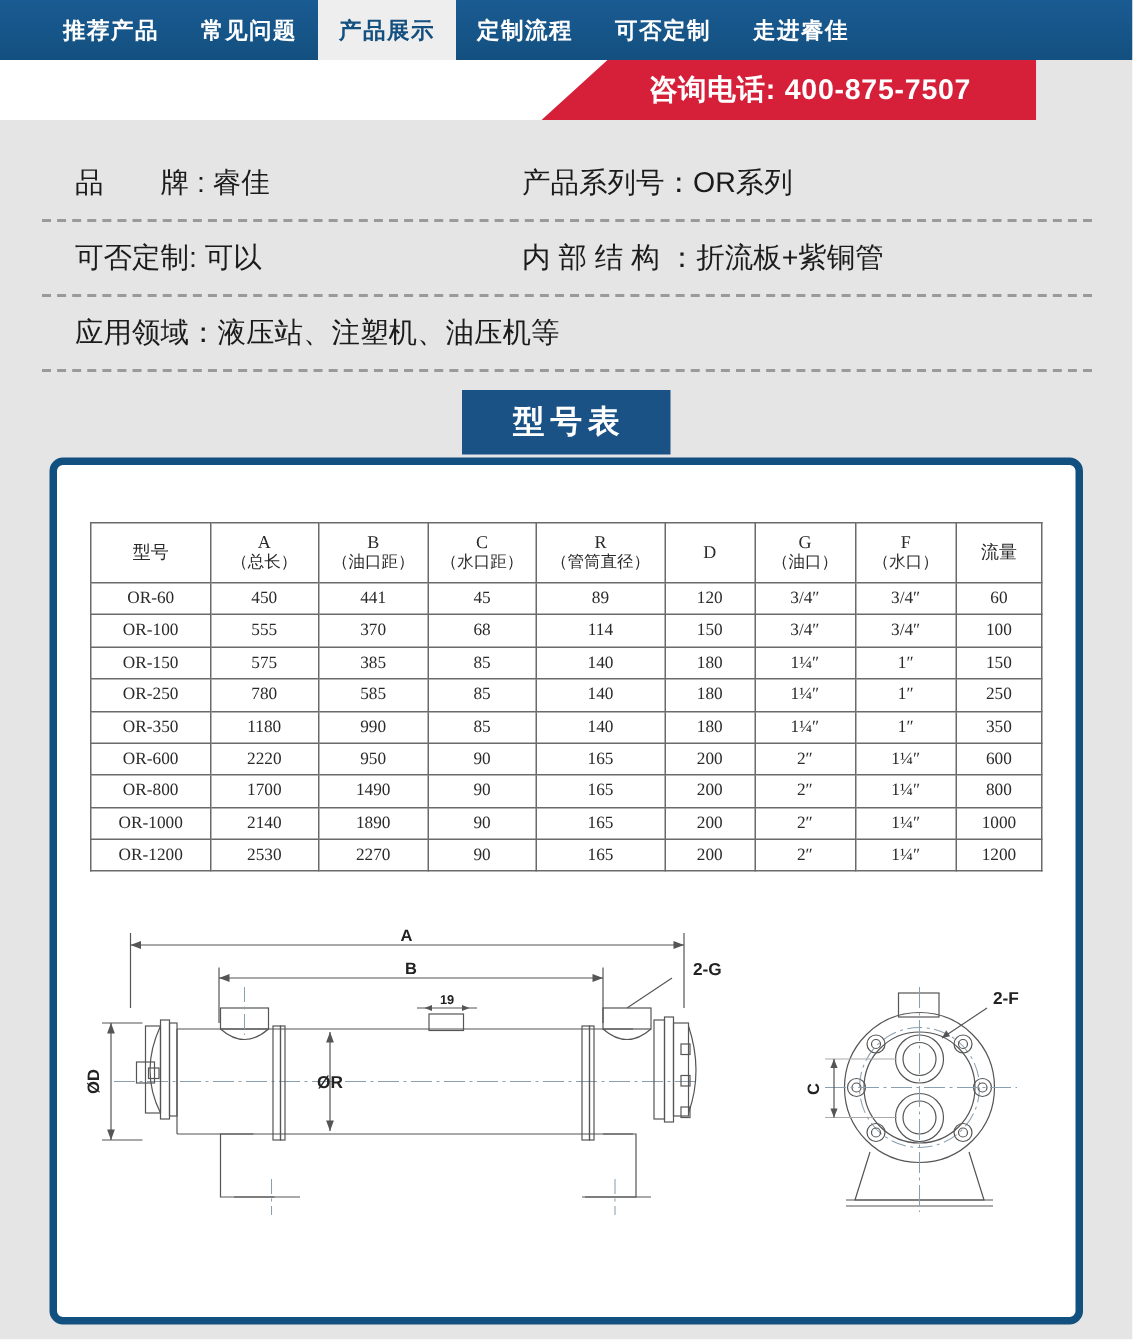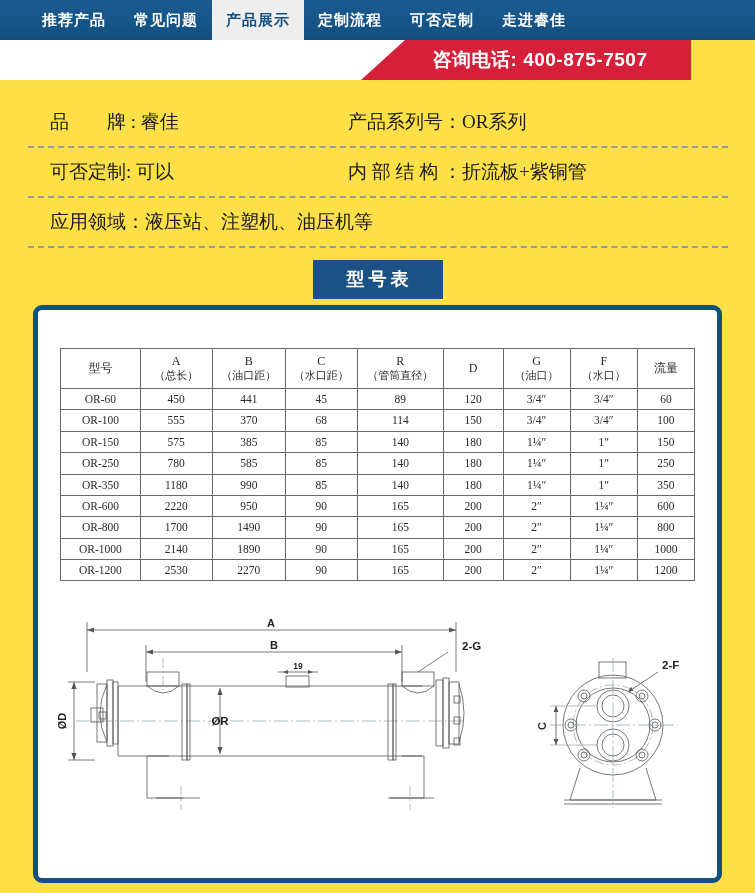--- a/index.html
+++ b/index.html
@@ -7,21 +7,21 @@
     width: 755px;
     height: 893px;
     background: #ffffff;
     font-family: "Liberation Sans", "DejaVu Sans", sans-serif;
     overflow: hidden;
   }
   #page {
     position: relative;
     width: 755px;
     height: 893px;
-    background: #fde047;
+    background: #e5e5e5;
   }
 
   
   .navbar {
     position: absolute;
     left: 0; top: 0;
     width: 755px; height: 40px;
     background: #16548a;
     background: linear-gradient(180deg,#1a5b93 0%, #13507f 100%);
     display: flex;
@@ -82,37 +82,36 @@
     position: relative;
     height: 50px;
     display: flex;
     align-items: center;
     border-bottom: 2px dashed #9a9a9a;
   }
   .spec-cell {
     font-size: 19px;
     color: #1b1b1b;
     white-space: nowrap;
-    font-family: Liberation Serif, serif;
   }
   .spec-cell.c1 { width: 320px; padding-left: 22px; }
   .spec-cell.c2 { flex: 1; }
 
   
   .sec-title-wrap {
     position: absolute;
     left: 0; top: 260px;
     width: 755px;
     display: flex;
     justify-content: center;
   }
   .sec-title {
     background: #1a5285;
     color: #ffffff;
-    font-size: 18px;
+    font-size: 21px;
     font-weight: bold;
     letter-spacing: 4px;
     padding: 7px 30px 8px 34px;
   }
 
   
   .frame {
     position: absolute;
     left: 33px; top: 305px;
     width: 689px; height: 578px;

